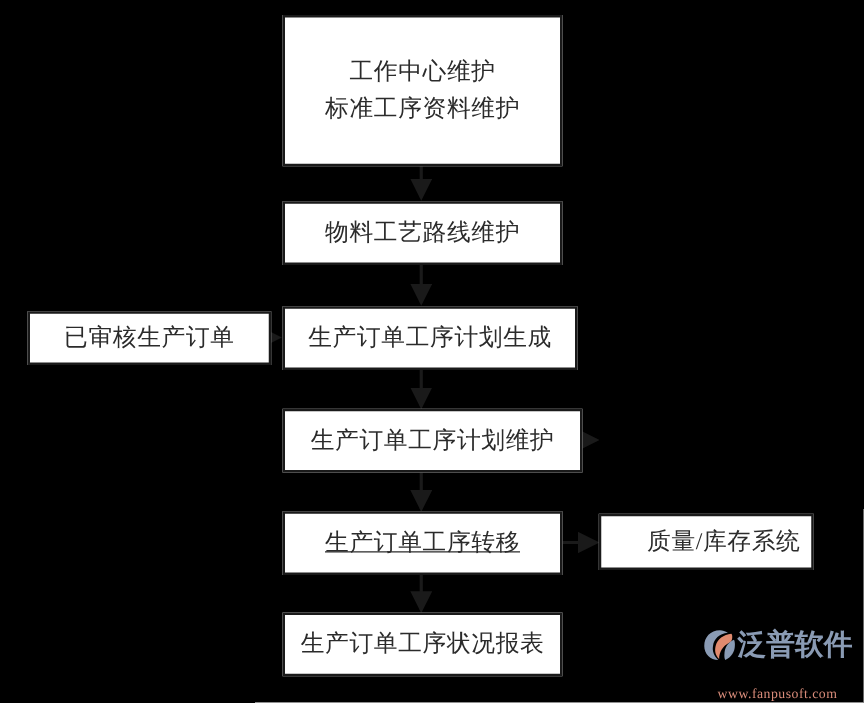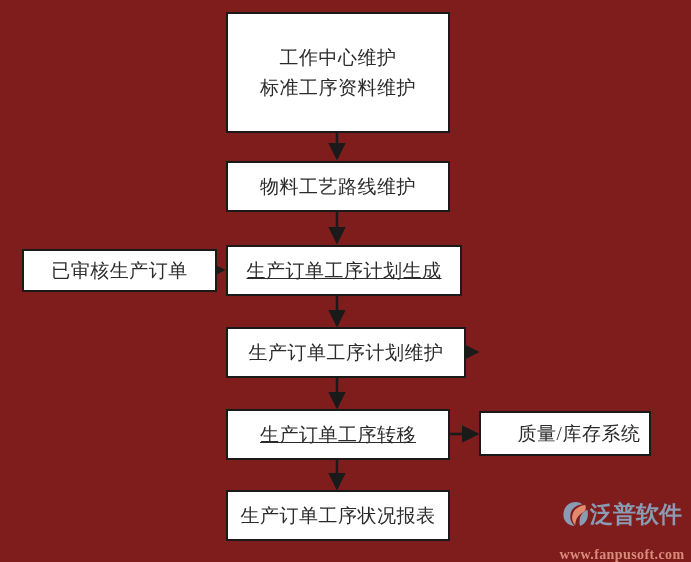--- a/index.html
+++ b/index.html
@@ -7,21 +7,21 @@
     padding: 0;
     background: #ffffff;
   }
   body {
     font-family: "Liberation Serif", "DejaVu Serif", serif;
   }
   #canvas {
     position: relative;
     width: 691px;
     height: 562px;
-    background: #7f1d1d;
+    background: #000000;
     overflow: hidden;
   }
   .node {
     position: absolute;
     box-sizing: border-box;
     border: 2px solid #1a1a1a;
     background: #ffffff;
     display: flex;
     flex-direction: column;
     align-items: center;
@@ -68,22 +68,22 @@
   #logo .brand {
     font-family: "Liberation Sans", "DejaVu Sans", sans-serif;
     font-size: 23px;
     font-weight: bold;
     color: #8a9bb4;
     letter-spacing: 0px;
     line-height: 1;
   }
   #logo .url {
     font-family: "Liberation Serif", "DejaVu Serif", serif;
-    font-size: 14px;
-    font-weight: bold;
+    font-size: 11px;
+    font-weight: normal;
     color: #d98c7a;
     letter-spacing: 0.4px;
     margin-top: 20px;
     line-height: 1;
   }
 </style>
 </head>
 <body>
 
 <div id="canvas">
@@ -136,21 +136,21 @@
   </div>
 
   <div class="node" id="node-material-routing" style="left:226px;top:161px;width:224px;height:51px;align-items:center;">
     <span class="line">物料工艺路线维护</span>
   </div>
 
   <div class="node" id="node-approved-order" style="left:22px;top:249px;width:195px;height:43px;">
     <span class="line">已审核生产订单</span>
   </div>
 
-  <div class="node" id="node-plan-generate" style="left:226px;top:245px;width:236px;height:51px;text-decoration:underline;">
+  <div class="node" id="node-plan-generate" style="left:226px;top:245px;width:236px;height:51px;">
     <span class="line">生产订单工序计划生成</span>
   </div>
 
   <div class="node" id="node-plan-maintain" style="left:226px;top:327px;width:240px;height:51px;">
     <span class="line">生产订单工序计划维护</span>
   </div>
 
 
   <div class="node" id="node-operation-transfer" style="left:226px;top:409px;width:224px;height:51px;text-decoration:underline;">
     <span class="line">生产订单工序转移</span>

